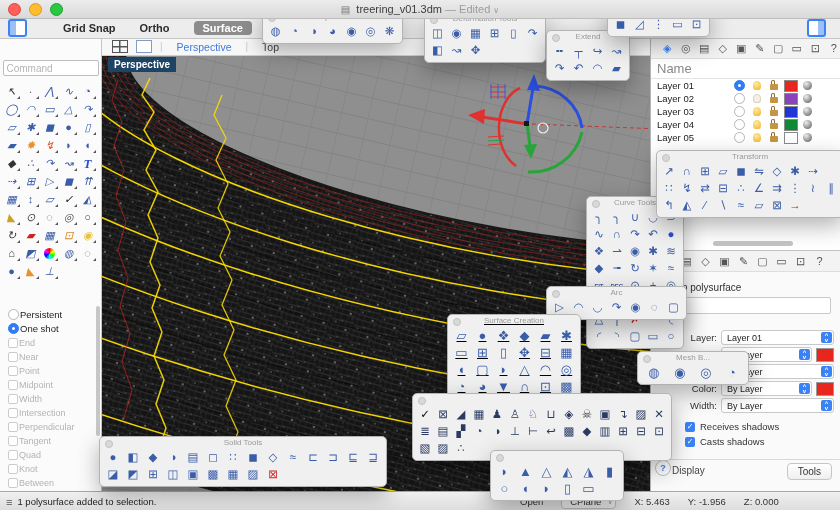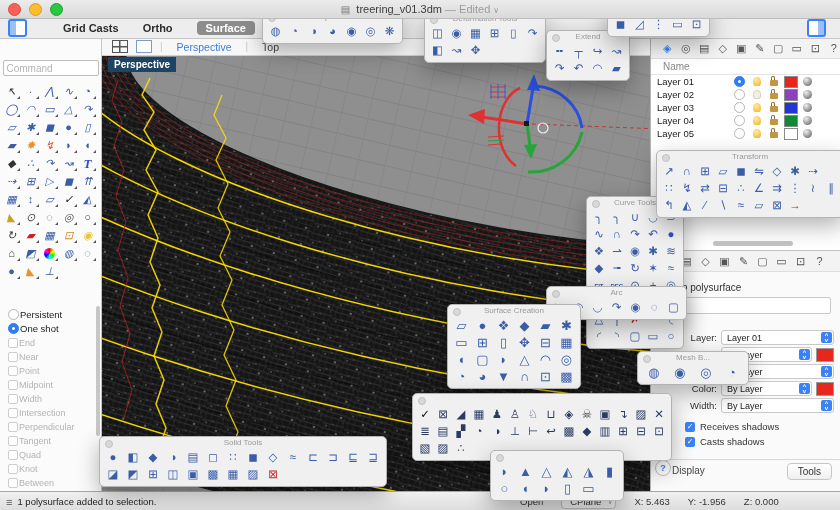--- a/index.html
+++ b/index.html
@@ -65,21 +65,21 @@
   .viewport{position:absolute;left:102px;top:56px;z-index:1;}
   .vp-badge{position:absolute;left:108px;top:57px;background:#1d4365;color:#fff;
     font-size:10px;font-weight:bold;padding:2px 6px;z-index:6;}
   
   .right-stack{position:absolute;left:650px;top:38px;width:190px;height:453px;background:#fafafa;
     border-left:1px solid #b5b5b5;z-index:6;box-sizing:border-box;}
   .layers-panel{height:212px;background:#fff;border-bottom:1px solid #c2c2c2;position:relative;}
   .panel-icons{display:flex;gap:6px;padding:4px 0 3px 10px;background:#f3f3f3;border-bottom:1px solid #dedede;}
   .pi{font-size:11px;color:#555;width:13px;text-align:center;}
   .pi.hl{color:#3b82f7;}
-  .l-namehead{font-size:10px;color:#888;padding:2px 0 2px 12px;border-bottom:1px solid #e4e4e4;}
+  .l-namehead{font-size:13px;color:#888;padding:2px 0 2px 6px;border-bottom:1px solid #e4e4e4;}
   .layer-row{display:flex;align-items:center;height:13px;padding-left:6px;}
   .l-name{font-size:9.5px;color:#222;width:74px;}
   .l-cell{width:17px;display:flex;justify-content:center;align-items:center;}
   .bulb{width:8px;height:9px;border-radius:50% 50% 40% 40%;background:radial-gradient(circle at 40% 32%,#ffe9a0,#f0b429);}
   .bulb.off{background:#f3f0e6;border:1px solid #d9d2bd;box-sizing:border-box;}
   .lock{width:8px;height:6px;background:#c49543;border-radius:1px;position:relative;margin-top:3px;}
   .lock::before{content:'';position:absolute;top:-4px;left:1px;width:4px;height:4px;
     border:1.2px solid #8a6a2f;border-bottom:none;border-radius:3px 3px 0 0;box-sizing:border-box;}
   .swatch{width:12px;height:10px;border:1px solid #8a8a8a;}
   .mat{width:9px;height:9px;border-radius:50%;background:radial-gradient(circle at 35% 30%,#eee,#555);}
@@ -143,21 +143,21 @@
       <span class="doc-icon">▤</span>
       <span>treering_v01.3dm</span>
       <span class="state">— Edited</span>
       <span class="chev">∨</span>
     </div>
   </div>
 
   <div class="topbar">
     <span class="panel-btn pleft"></span>
     <div class="tb-items" id="tb-items">
-        <span class="tb-item">Grid Casts</span>
+        <span class="tb-item">Grid Snap</span>
         <span class="tb-item">Ortho</span>
         <span class="tb-item active">Surface</span>
         <span class="tb-item">SmartTrack</span>
       </div>
     <span class="panel-btn pright"></span>
   </div>
 
   <div class="vtabs">
     <span class="vt-grid"></span>
     <span class="vt-rect"></span>
@@ -879,21 +879,21 @@
         <div class="p-row">
           <span class="p-icon" style="width: 19px; font-size: 11.5px; color: rgb(58, 93, 168);">▷</span>
           <span class="p-icon" style="width: 19px; font-size: 11.5px; color: rgb(58, 93, 168);">◠</span>
           <span class="p-icon" style="width: 19px; font-size: 11.5px; color: rgb(58, 93, 168);">◡</span>
           <span class="p-icon" style="width: 19px; font-size: 11.5px; color: rgb(58, 93, 168);">↷</span>
           <span class="p-icon" style="width: 19px; font-size: 11.5px; color: rgb(58, 93, 168);">◉</span>
           <span class="p-icon" style="width: 19px; font-size: 11.5px; color: rgb(58, 93, 168);">◌</span>
           <span class="p-icon" style="width: 19px; font-size: 11.5px; color: rgb(58, 93, 168);">▢</span>
         </div>
       </div>
-      <div class="palette" style="left: 447px; top: 304px; z-index: 11;">
+      <div class="palette" style="left: 447px; top: 314px; z-index: 11; text-decoration: underline;">
         <div class="p-title">
           <span class="p-close"></span>
           <span>Surface Creation</span>
         </div>
         <div class="p-row">
           <span class="p-icon" style="width: 21px; font-size: 13px; color: rgb(58, 93, 168);">▱</span>
           <span class="p-icon" style="width: 21px; font-size: 13px; color: rgb(58, 93, 168);">●</span>
           <span class="p-icon" style="width: 21px; font-size: 13px; color: rgb(58, 93, 168);">❖</span>
           <span class="p-icon" style="width: 21px; font-size: 13px; color: rgb(58, 93, 168);">◆</span>
           <span class="p-icon" style="width: 21px; font-size: 13px; color: rgb(58, 93, 168);">▰</span>

